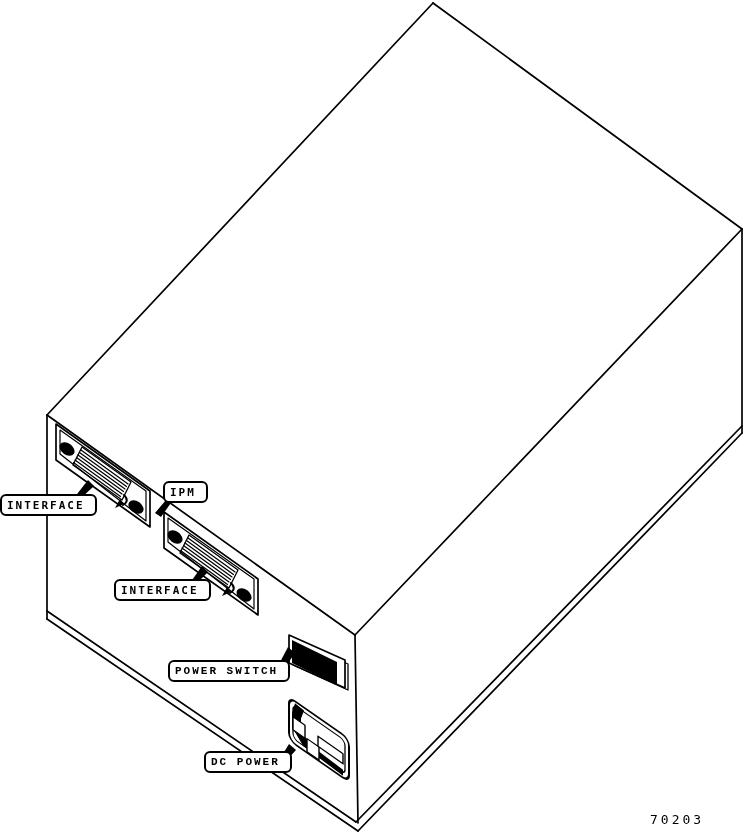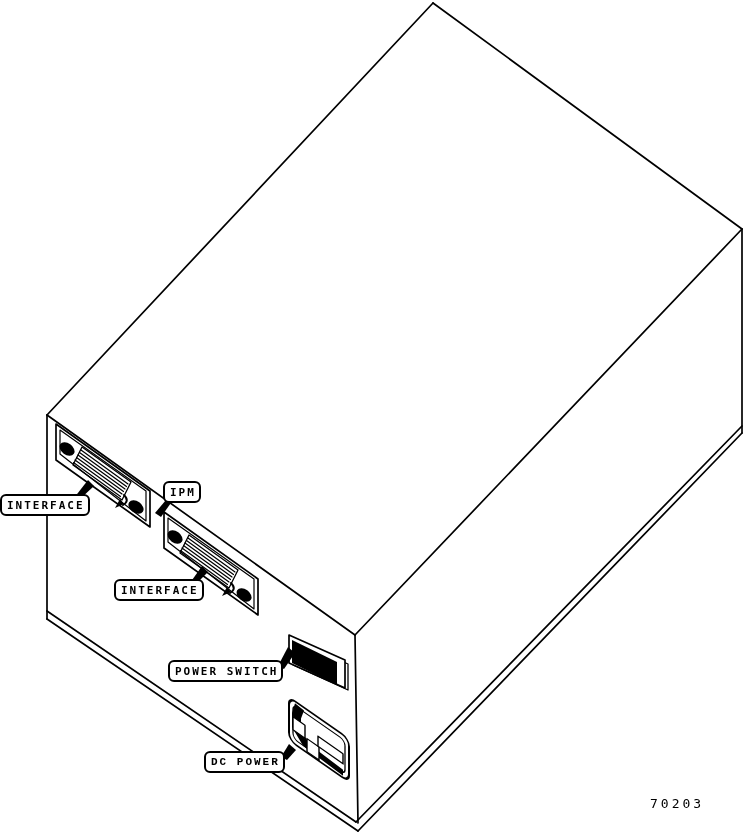--- a/index.html
+++ b/index.html
@@ -24,32 +24,33 @@
     position: absolute;
     z-index: 3;
     background: #ffffff;
     border: 2px solid #000000;
     border-radius: 6px;
     color: #000000;
     font-size: 11px;
     font-weight: bold;
     letter-spacing: 2px;
     line-height: 1;
-    padding: 4px 3px 3px 5px;
+    padding: 4px 10px 3px 5px;
     white-space: nowrap;
     box-sizing: border-box;
   }
   .fig-num {
     position: absolute;
     z-index: 3;
     color: #000000;
     font-size: 13px;
     letter-spacing: 3px;
     line-height: 1;
     white-space: nowrap;
+    margin-top: 16px;
   }
 </style>
 </head>
 <body>
 
 <div id="figure">
 
   <svg id="lineart" width="744" height="834" viewBox="0 0 744 834" fill="none" stroke="#000000" stroke-width="1.7" stroke-linecap="round" stroke-linejoin="round">
 
     <g>
@@ -128,19 +129,19 @@
       <polygon points="281,757 289,744 296,750 287,760"></polygon>
     </g>
   </svg>
 
   <div class="callout" style="left:0px; top:494px;">INTERFACE</div>
 
   <div class="callout" style="left:163px; top:481px;">IPM</div>
 
   <div class="callout" style="left:114px; top:579px;">INTERFACE</div>
 
-  <div class="callout" style="left:168px; top:660px;">POWER SWITCH</div>
+  <div class="callout" style="left:168px; top:660px;font-family:Liberation Mono, monospace;">POWER SWITCH</div>
 
   <div class="callout" style="left:204px; top:751px;font-family:Liberation Mono, monospace;">DC POWER</div>
 
   <div class="fig-num" style="left:650px; top:797px;">70203</div>
 
 </div>
 
 </body></html>

